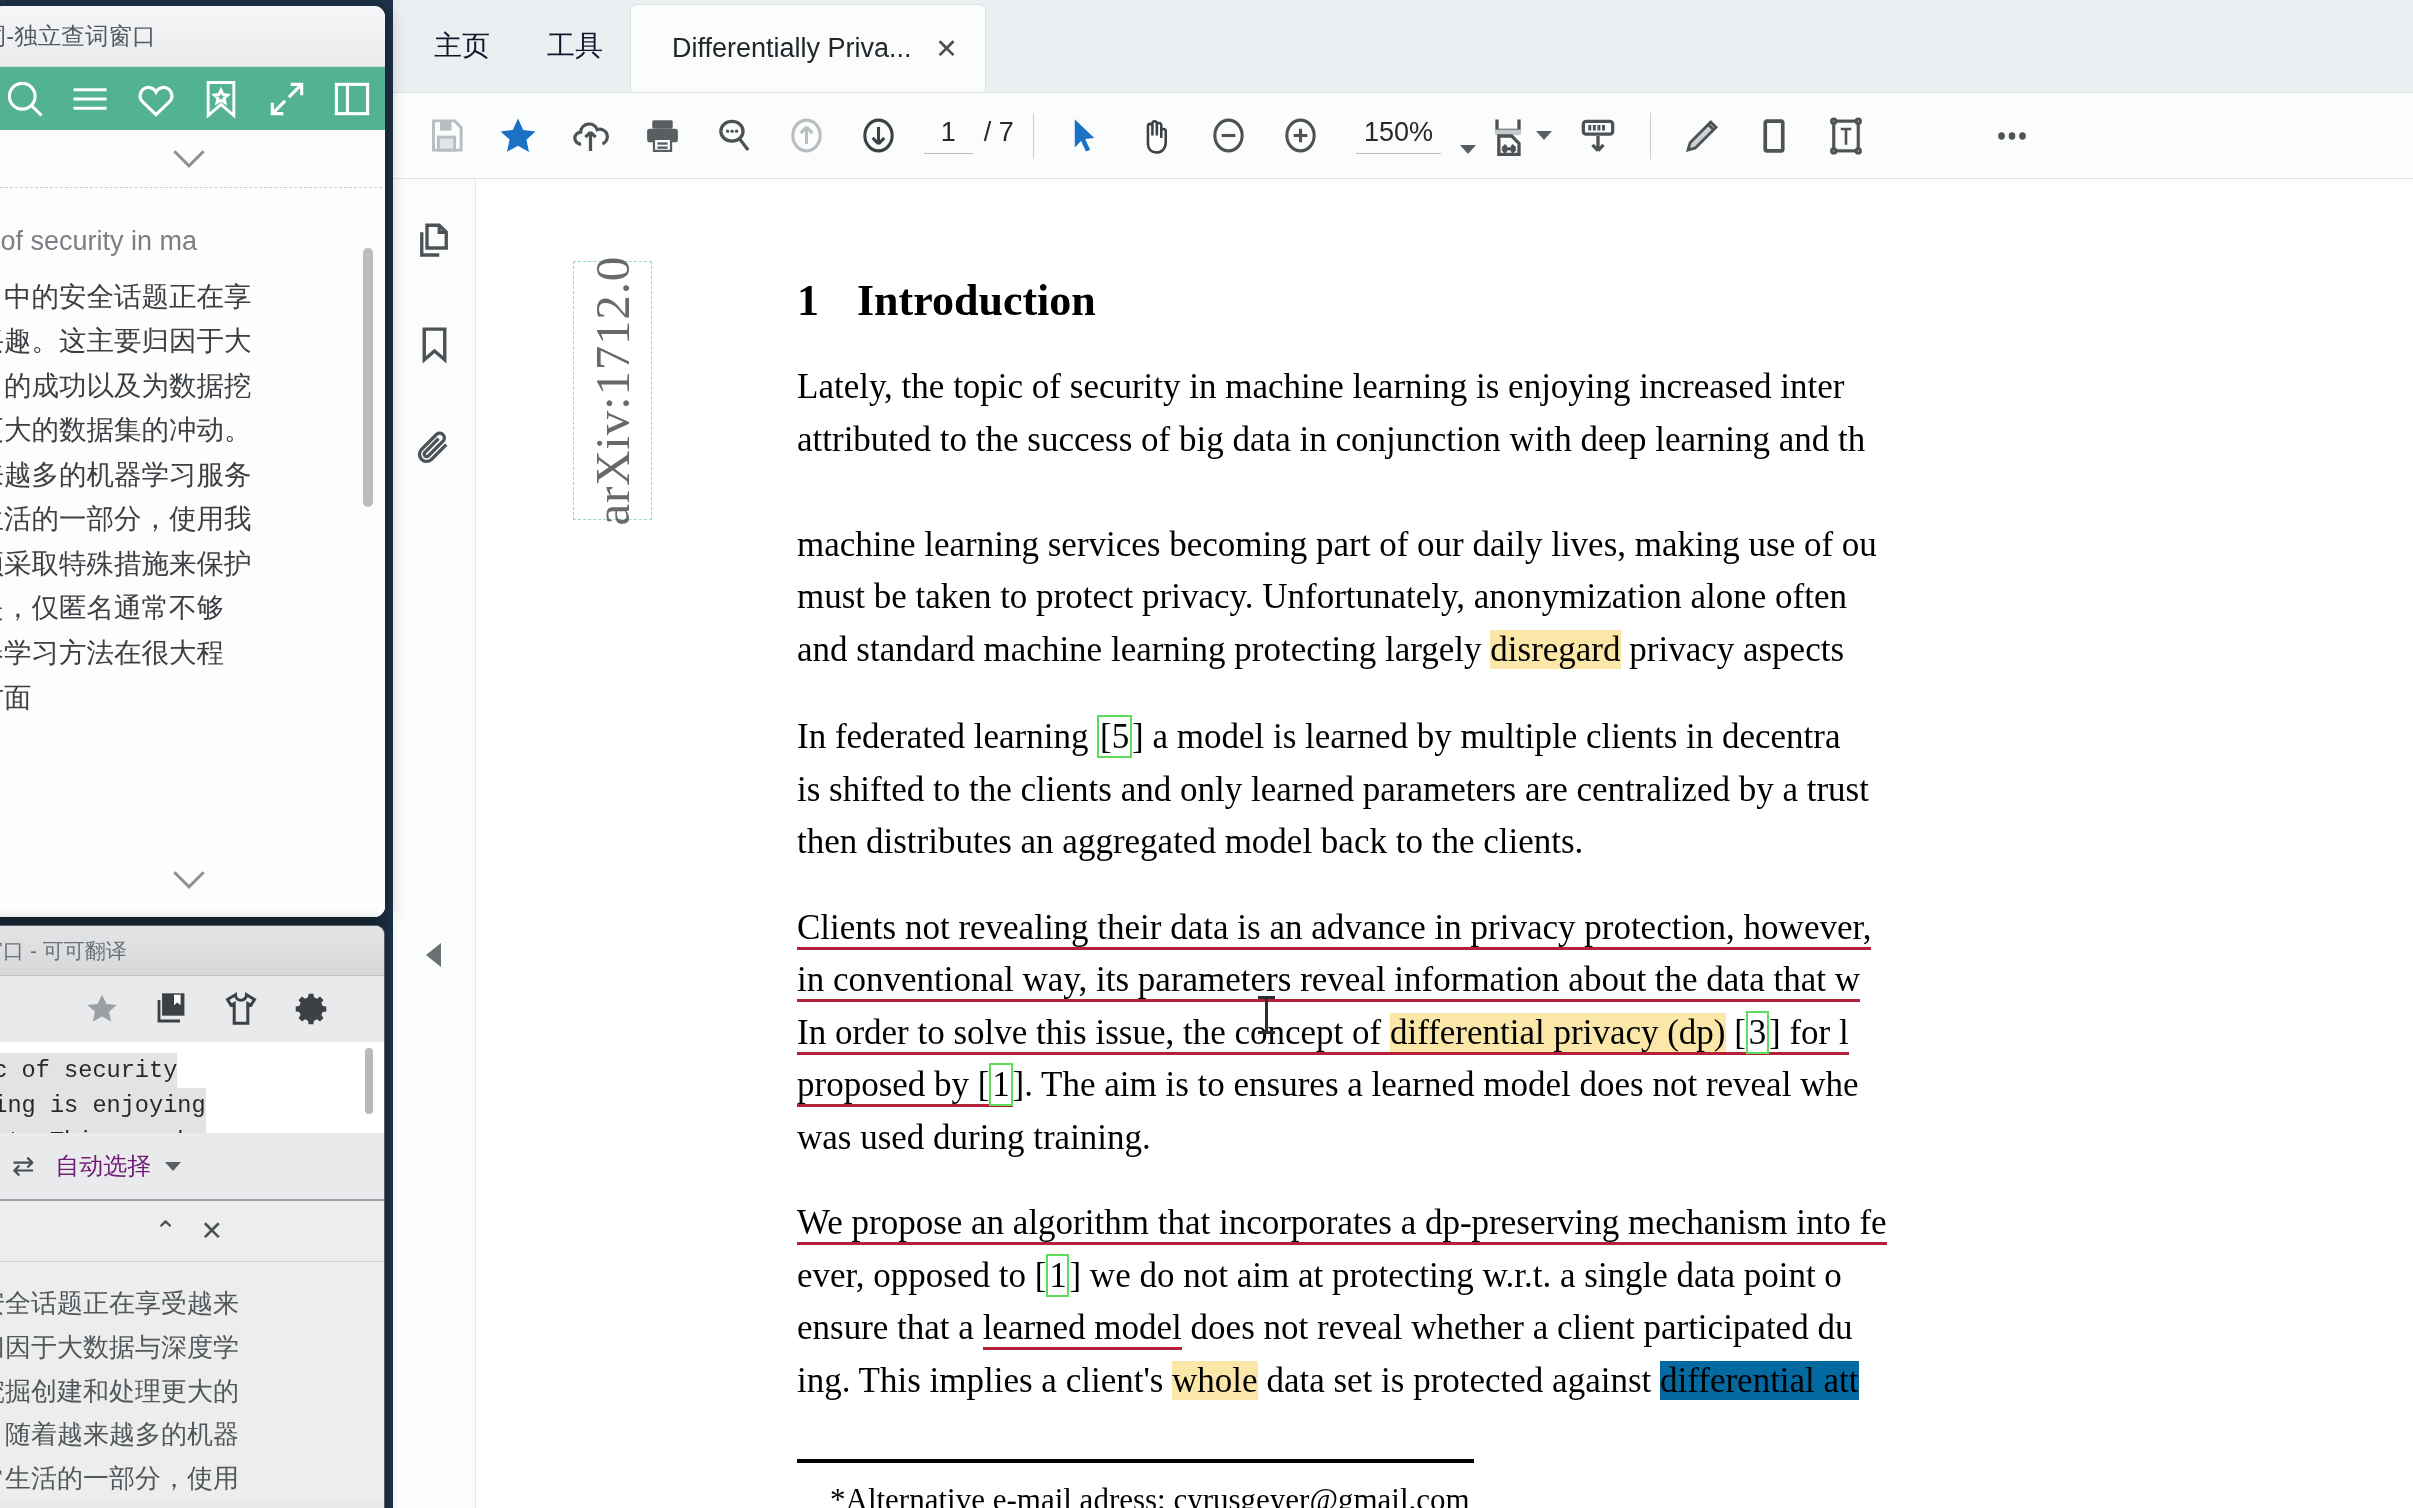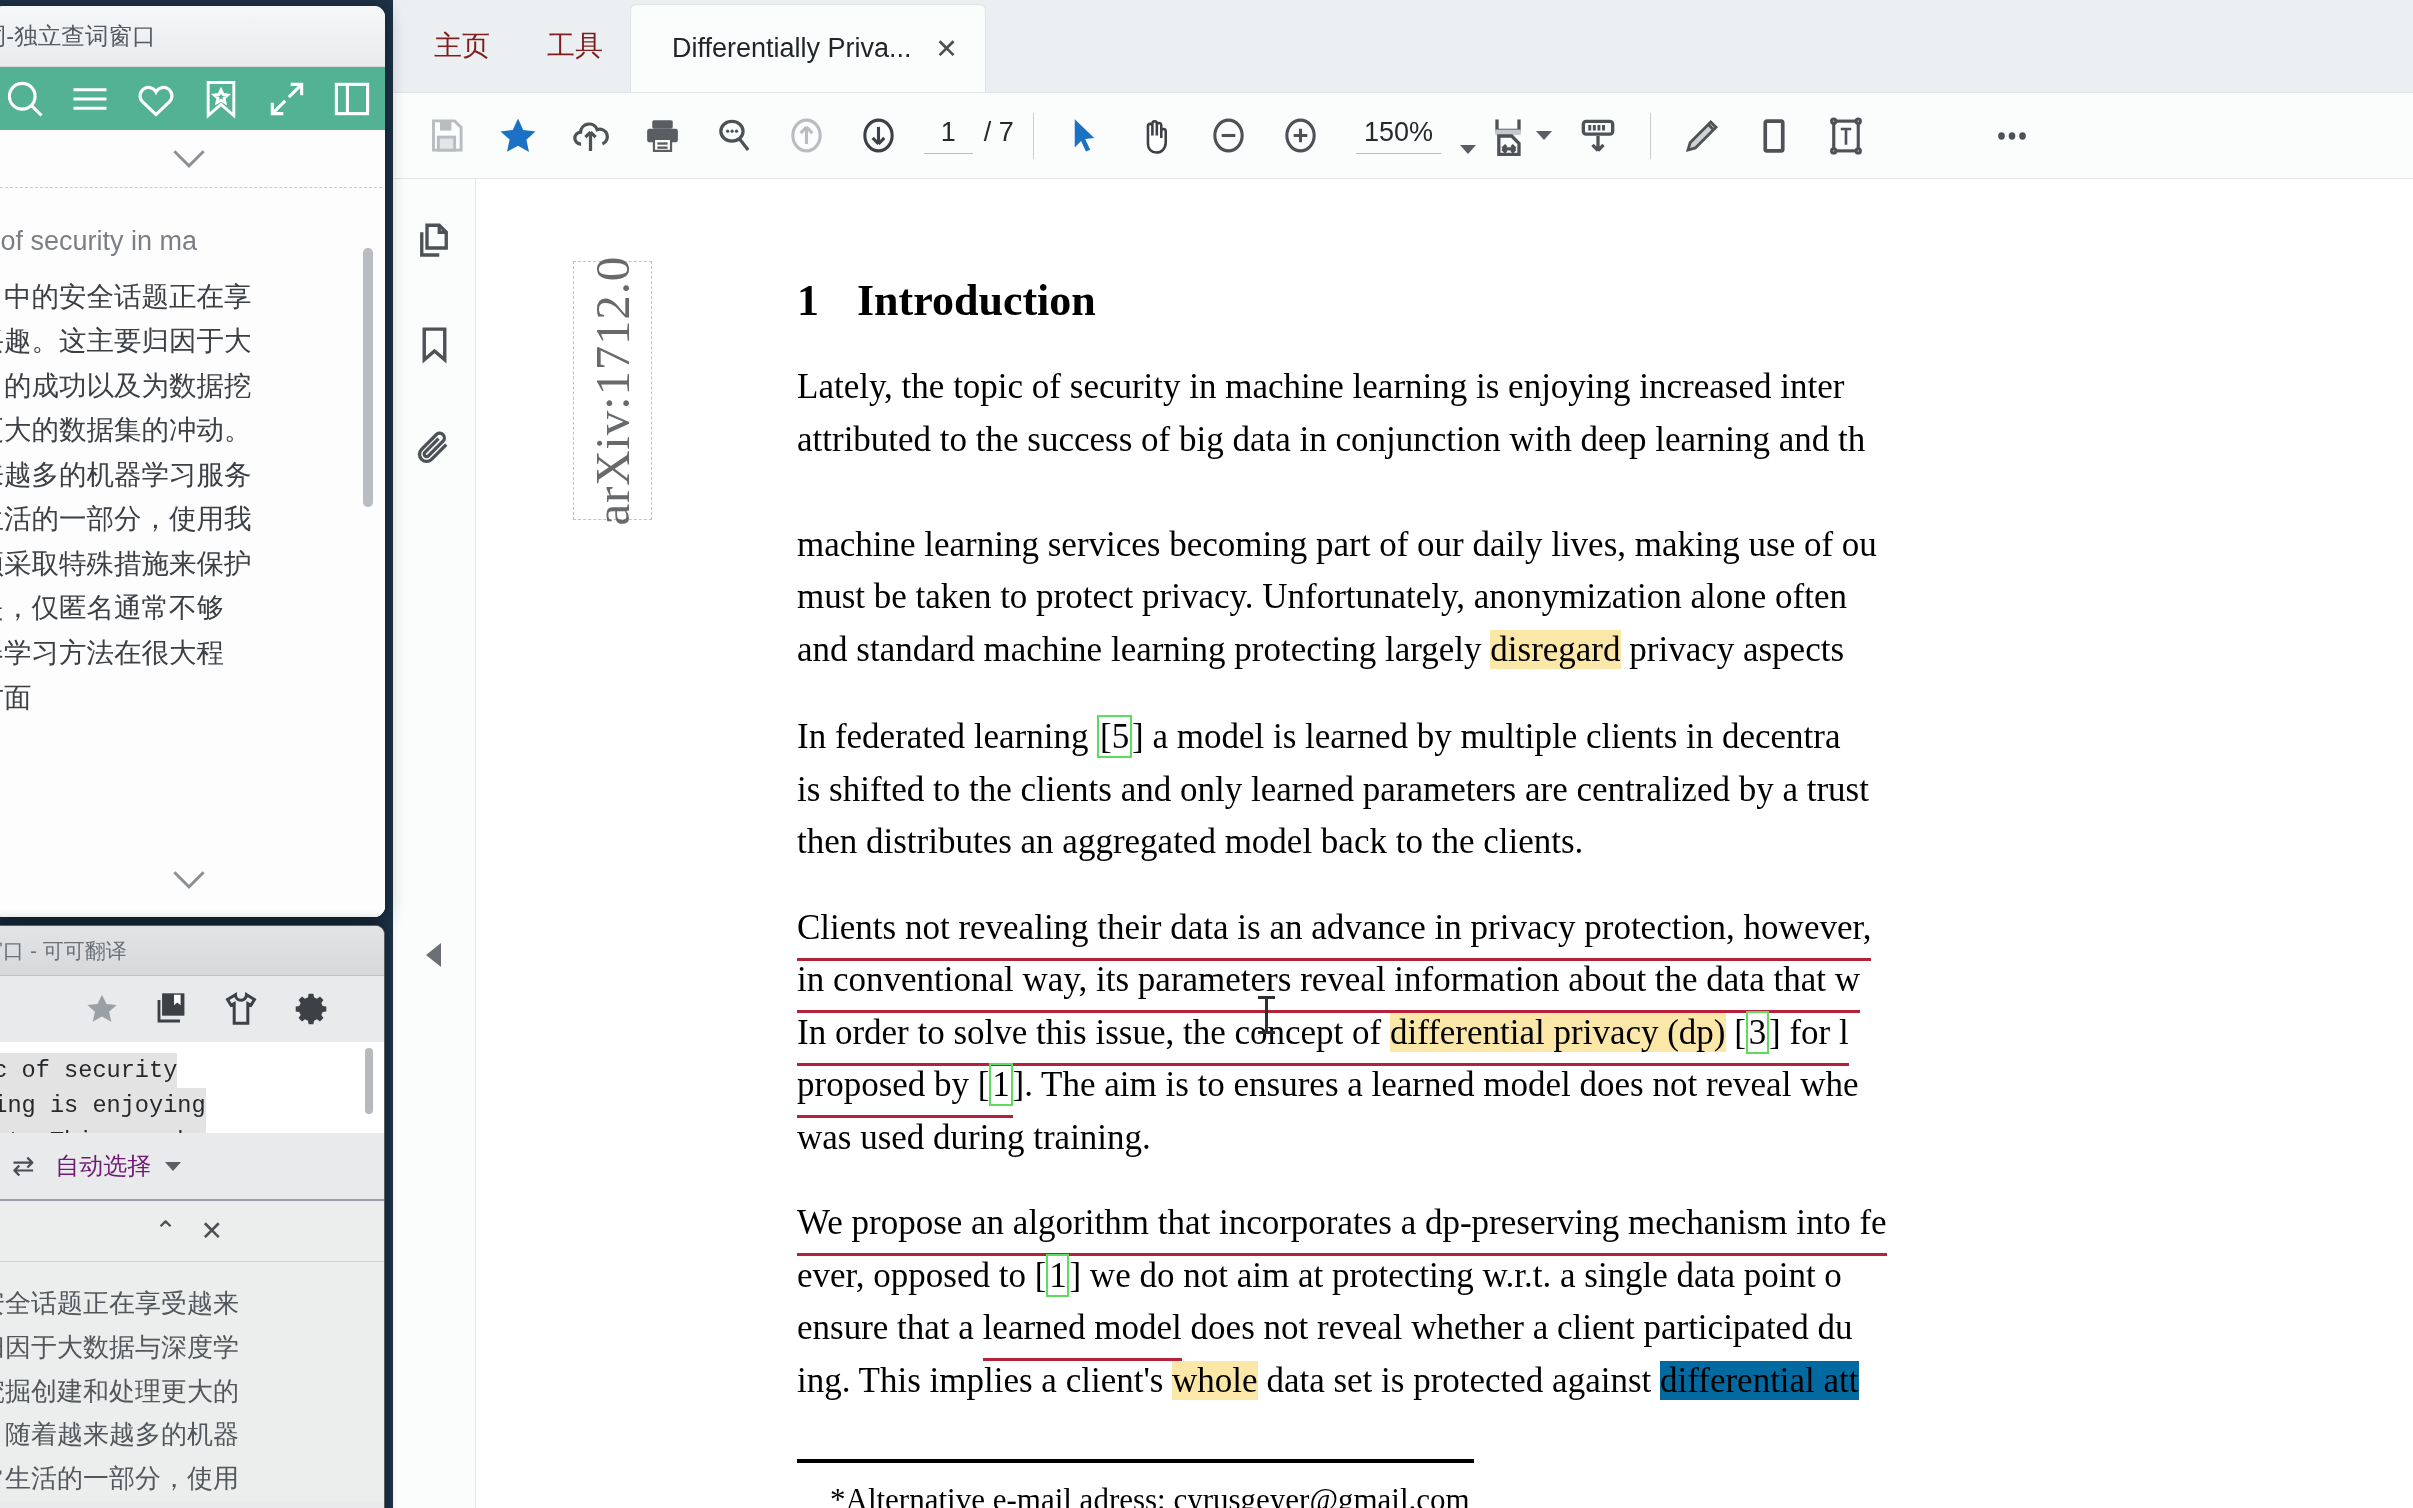--- a/index.html
+++ b/index.html
@@ -170,21 +170,21 @@
   }
   .pdf-tabbar{
     height:93px; background:#eceff1;
     display:flex; align-items:flex-end;
     border-bottom:0.8px solid #dfe3e6;
   }
   .pdf-menu{
     display:flex; align-items:center; height:93px;
     padding: 0 27px 0 41px; gap: 57px;
   }
-  .pdf-menu .m{ font-size:28px; color:#7f1d1d; cursor:pointer; }
+  .pdf-menu .m{ font-size:28px; color:#0f172a; cursor:pointer; }
   .pdf-tab{
     height:88px; min-width:330px;
     background:#fbfcfc;
     border-top-left-radius:6.3px;border-top-right-radius:6.3px;
     display:flex;align-items:center;justify-content:space-between;
     padding: 0 27px 0 35px;
     border:0.8px solid #dfe3e6; border-bottom:none;
     cursor:pointer;
   }
   .pdf-tab .lbl{ font-size:27px; color:#22262a; white-space:nowrap;margin-left:6px;}
@@ -270,21 +270,21 @@
     white-space: nowrap;
   }
   p.body.tight { margin-top: 33px; }
   .hl { background:#fbe7a8; }
   .hl2 { background:#0369a1; }
   .refbox{
     border:2.4px solid #5ddc5d; padding: 0 0.8px;
   }
   .u-red{
     border-bottom: 3.9px solid #b5213a;
-    padding-bottom: 11px;
+    padding-bottom: 0;
   }
   .fn-rule{
     width: 677px; height: 3.9px; background:#000;
     margin-top: 52px;
   }
   .footnote{
     font-size: 31px; margin-top: 19px; margin-left: 33px;
     white-space:nowrap;
   }
 

